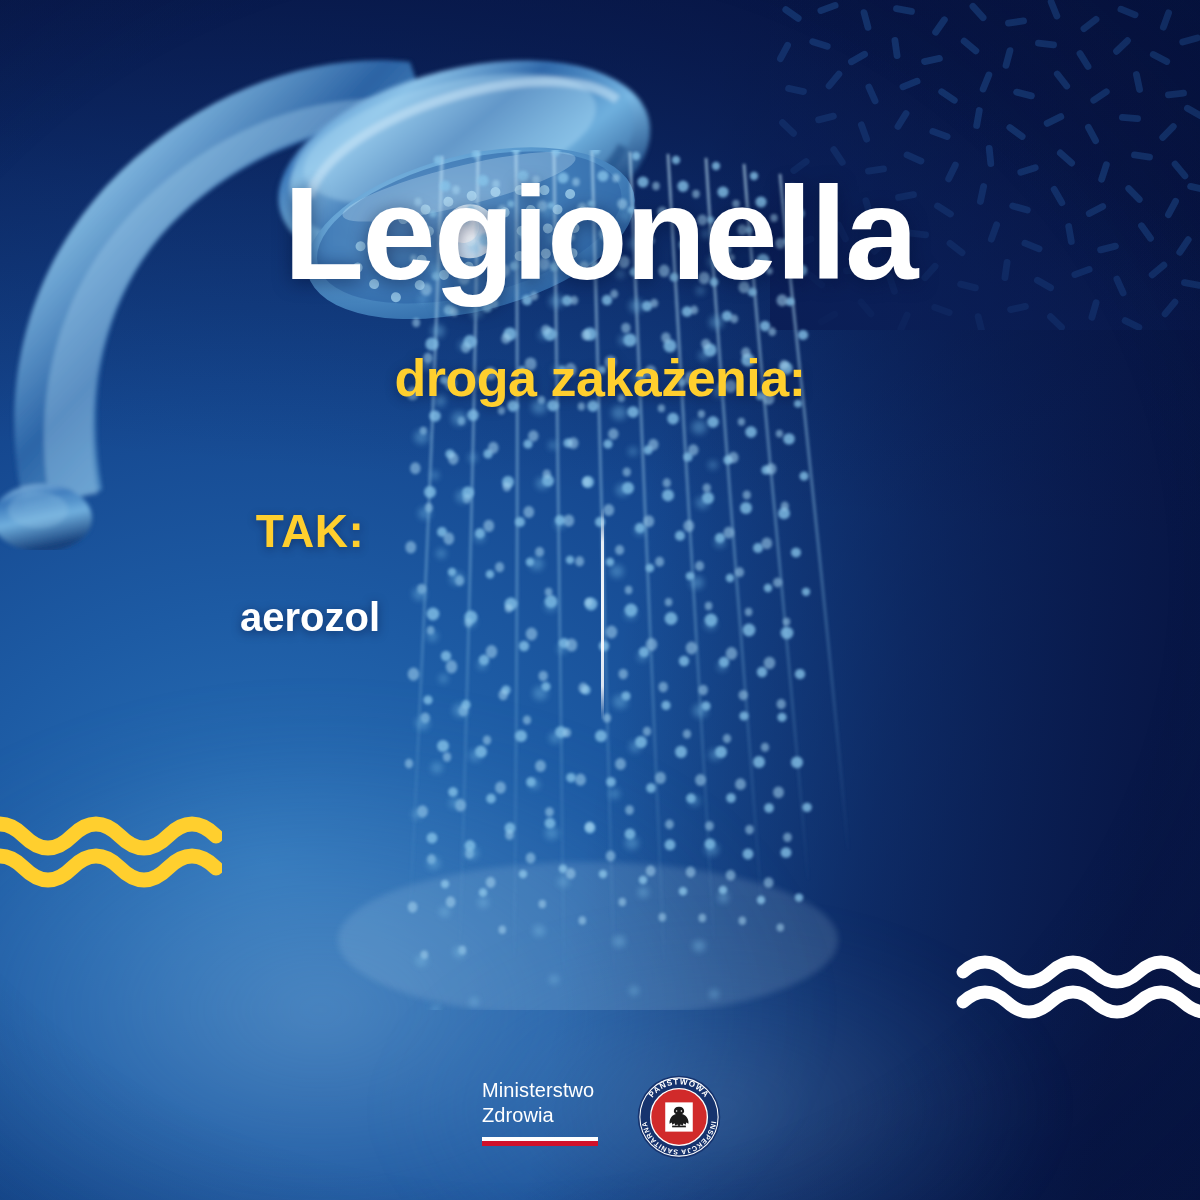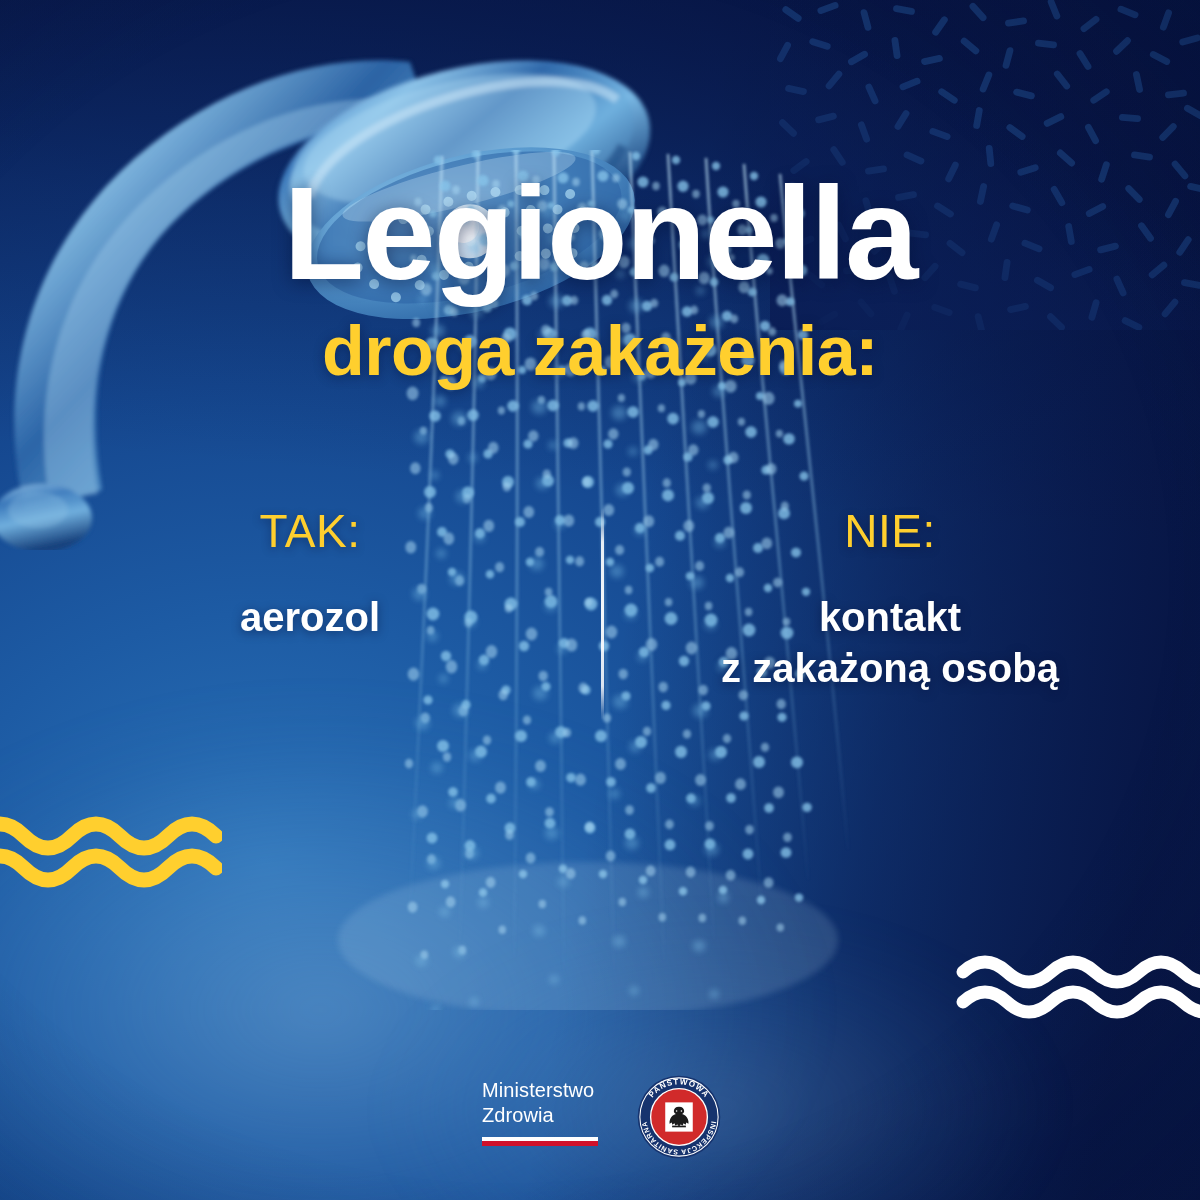--- a/index.html
+++ b/index.html
@@ -58,32 +58,32 @@
   .spray svg{display:block;width:100%;height:100%;}
 
   
   .title{
     position:absolute;left:0;right:0;top:168px;text-align:center;
     font-size:132px;line-height:1;font-weight:bold;color:#ffffff;
     letter-spacing:-2px;
     text-shadow:0 3px 18px rgba(4,16,55,0.55);
   }
   .subtitle{
-    position:absolute;left:0;right:0;top:316px;text-align:center;
-    font-size:70px;line-height:1;font-weight:bold;color:#FFCF2E;
+    position:absolute;left:0;right:0;top:352px;text-align:center;
+    font-size:52px;line-height:1;font-weight:bold;color:#FFCF2E;
     letter-spacing:-0.5px;
     text-shadow:0 2px 12px rgba(4,16,55,0.45);
   }
 
   .cols{position:absolute;left:0;top:508px;width:1200px;height:230px;}
   .col{position:absolute;top:0;width:460px;text-align:center;}
   .col-left{left:80px;}
   .col-right{left:660px;}
   .col-head{
-    font-size:46px;font-weight:normal;color:#FFCF2E;line-height:1;
+    font-size:46px;font-weight:bold;color:#FFCF2E;line-height:1;
     letter-spacing:0.5px;
     text-shadow:0 2px 10px rgba(4,16,55,0.45);
   }
   .col-body{
     margin-top:38px;font-size:40px;line-height:1.28;color:#ffffff;font-weight:700;
     text-shadow:0 2px 10px rgba(4,16,55,0.5);
   }
   .divider{
     position:absolute;left:601px;top:508px;width:3px;height:212px;
     background:linear-gradient(to bottom, rgba(255,255,255,0) 0%, rgba(255,255,255,0.88) 16%, rgba(255,255,255,0.95) 50%, rgba(255,255,255,0.85) 84%, rgba(255,255,255,0) 100%);
@@ -422,27 +422,20 @@
   <div class="title">Legionella</div>
   <div class="subtitle">droga zakażenia:</div>
 
   <div class="cols">
     <div class="col col-left">
       <div class="col-head">TAK:</div>
       <div class="col-body">
         <div>aerozol</div>
       </div>
     </div>
-    <div class="col col-right">
-      <div class="col-head">NIE:</div>
-      <div class="col-body">
-        <div>kontakt</div>
-        <div>z zakażoną osobą</div>
-      </div>
-    </div>
   </div>
   <div class="divider"></div>
 
   <div class="wave-left">
     <svg viewBox="0 0 230 90" xmlns="http://www.w3.org/2000/svg">
       <g fill="none" stroke="#FFCF2E" stroke-width="15" stroke-linecap="round">
         <path d="M-16 30 Q 8 6, 32 30 T 80 30 T 128 30 T 176 30 T 224 30"></path>
         <path d="M-16 62 Q 8 38, 32 62 T 80 62 T 128 62 T 176 62 T 224 62"></path>
       </g>
     </svg>

